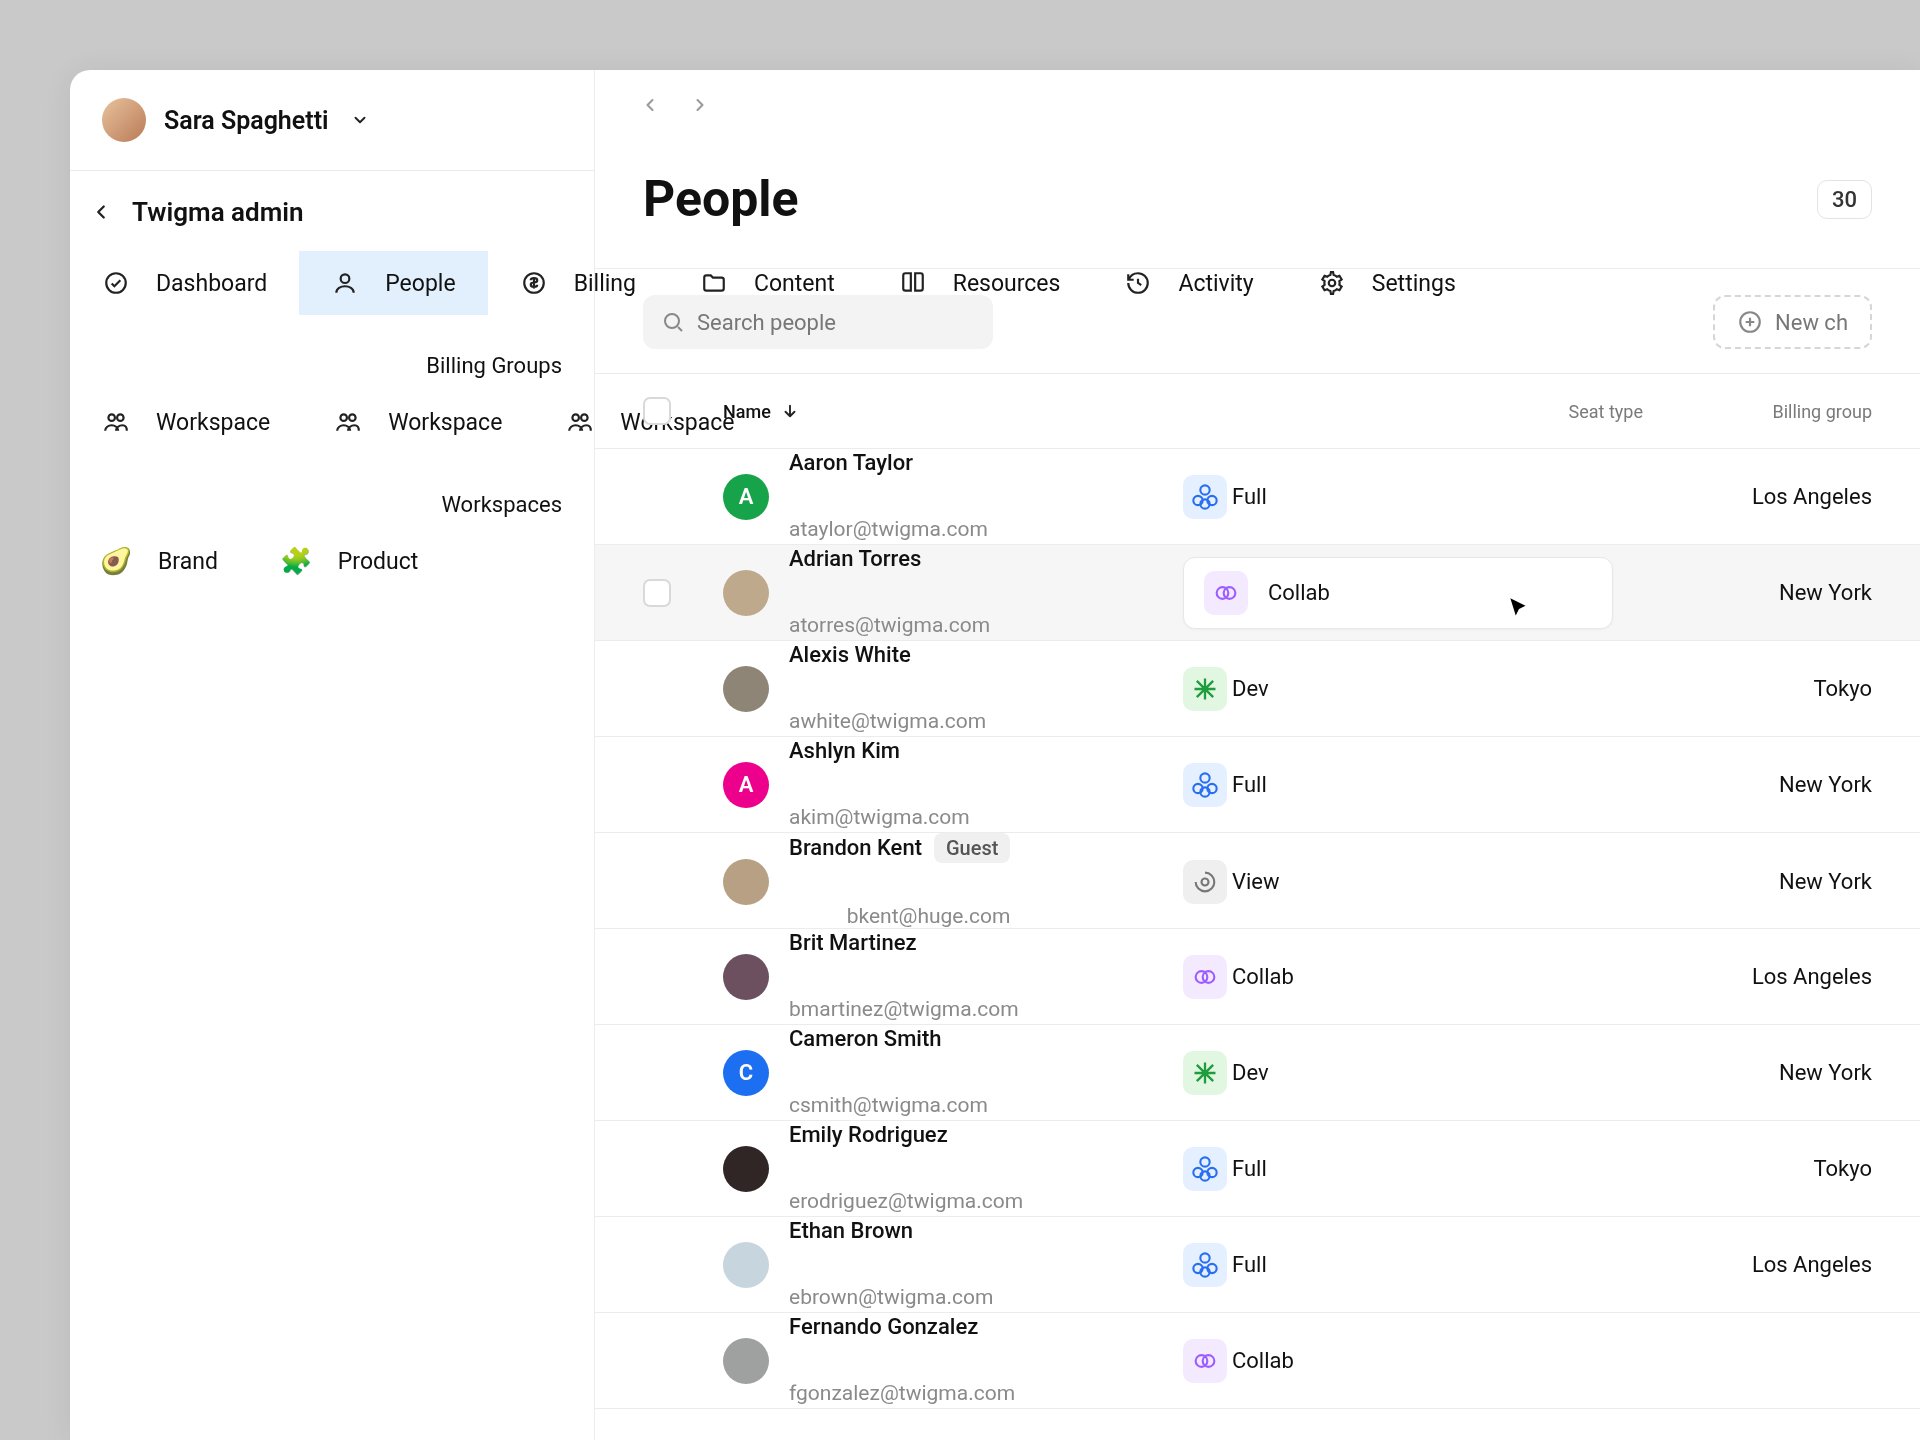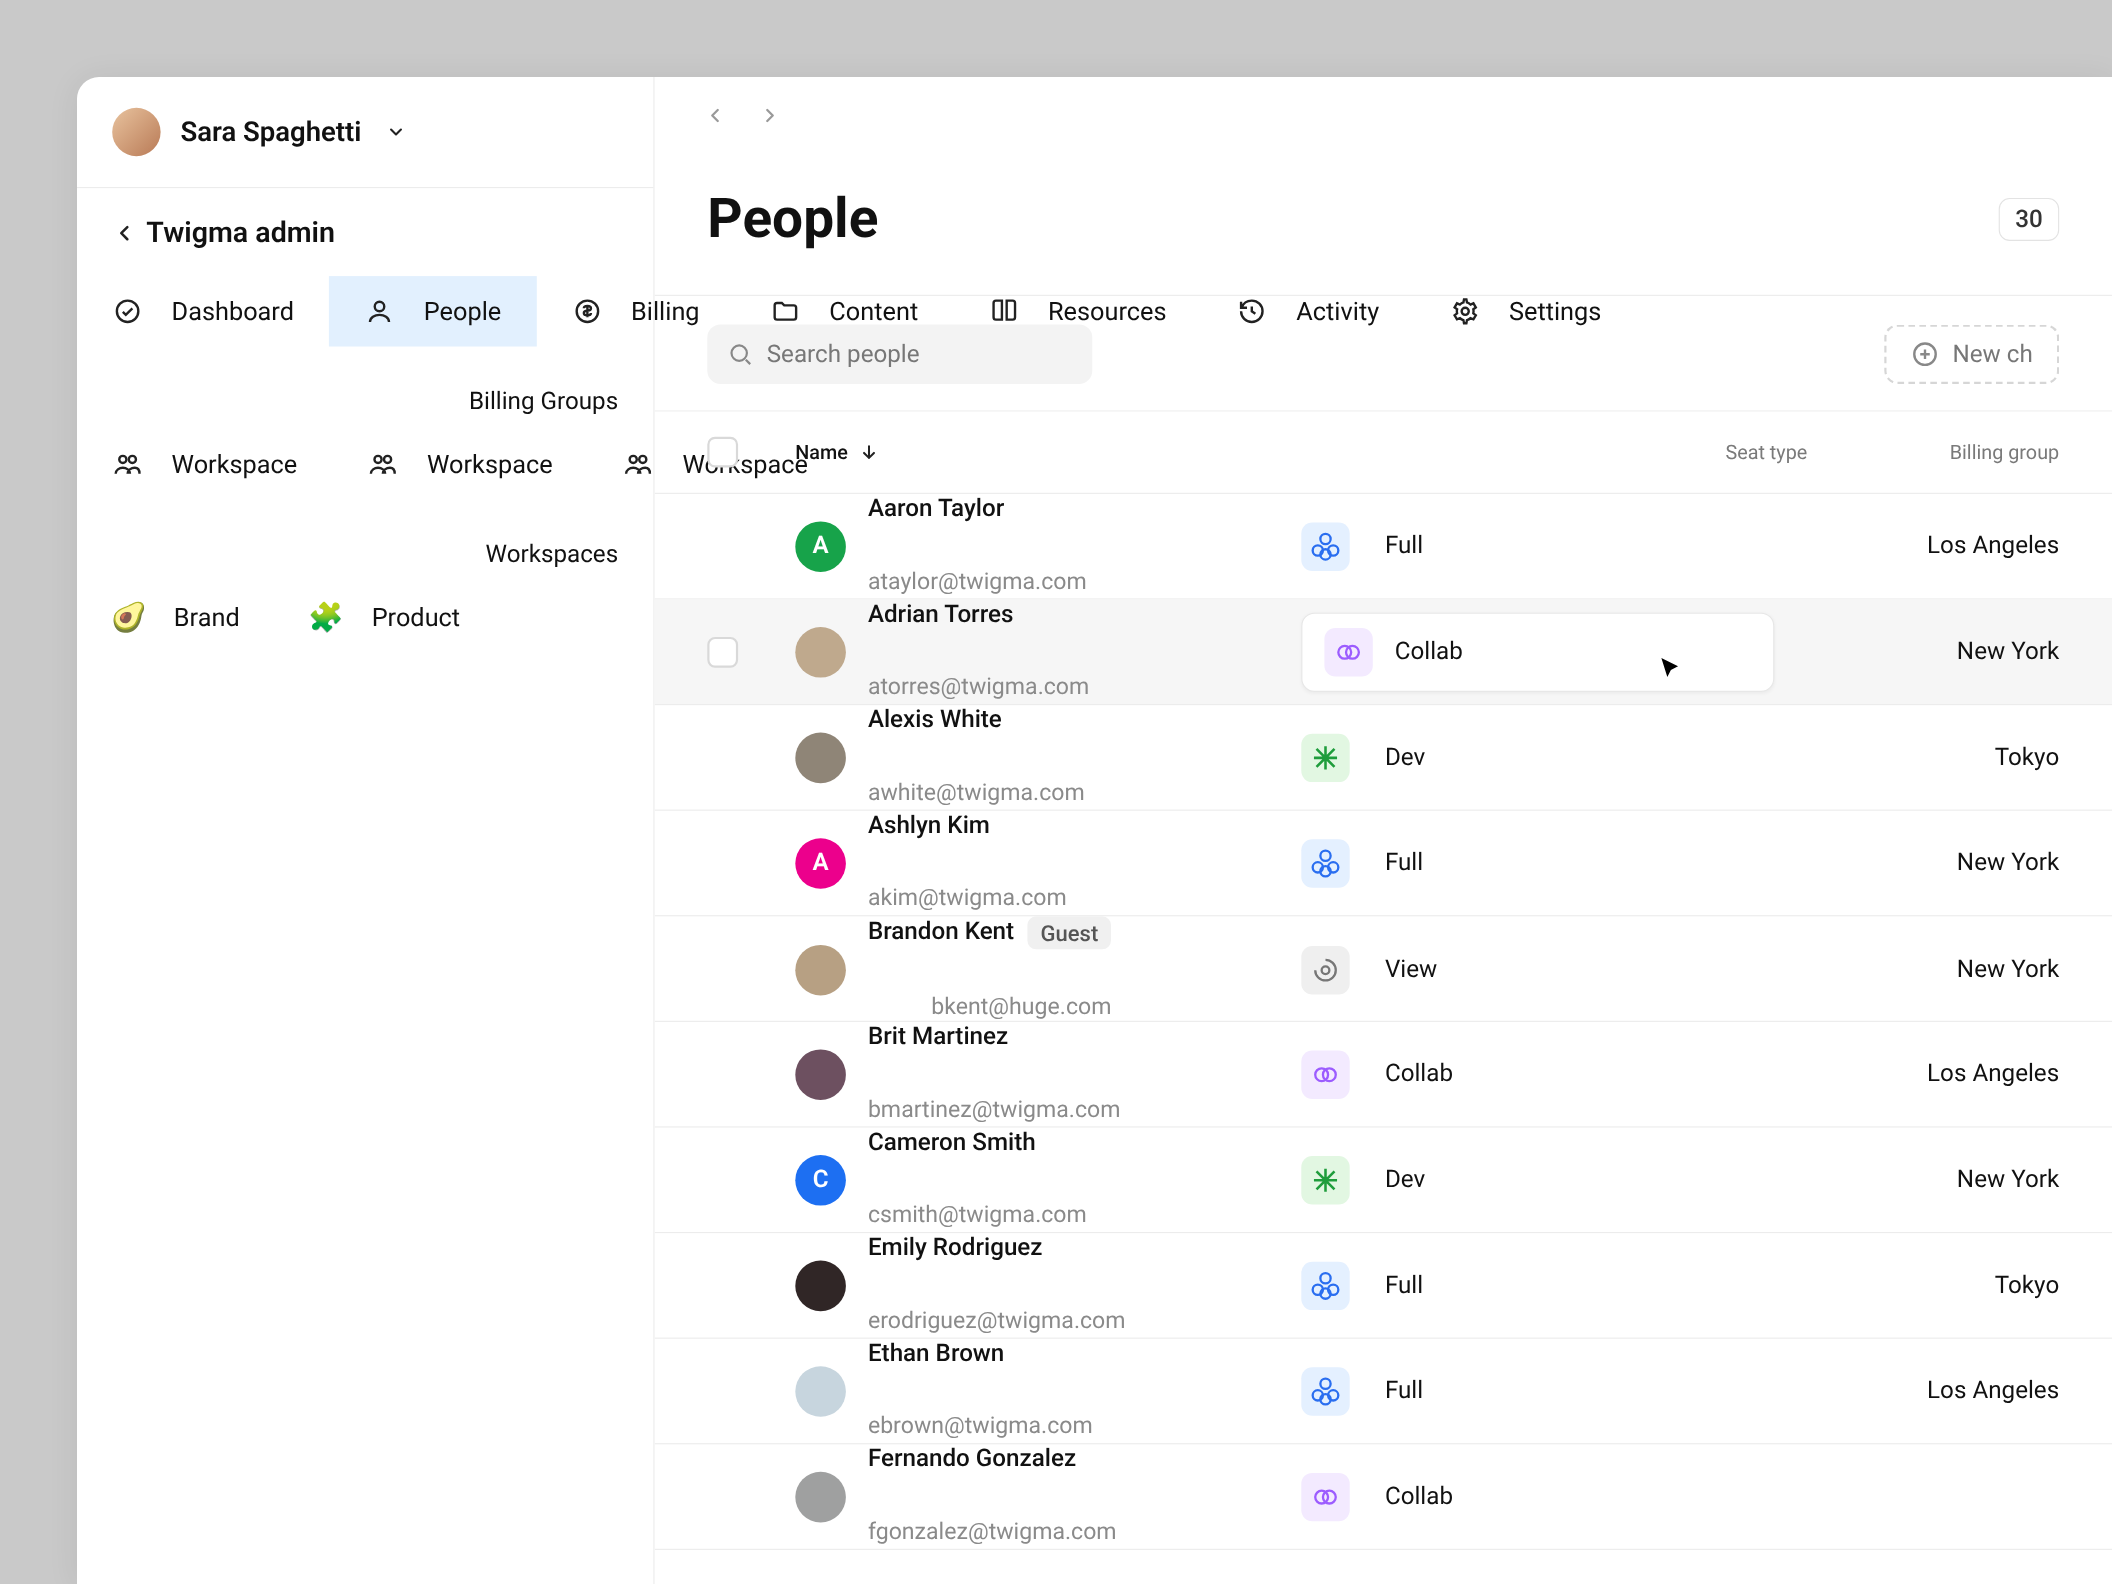--- a/index.html
+++ b/index.html
@@ -48,22 +48,22 @@
     background-size: cover;
   }
   .user-name {
     font-size: 25px;
     font-weight: 600;
   }
   .chev-down { margin-left: 4px; }
   .sec-title-row {
     display: flex;
     align-items: center;
-    gap: 9px;
-    padding: 26px 32px 24px 32px;
+    gap: 20px;
+    padding: 26px 32px 24px 20px;
     cursor: pointer;
   }
   .sec-title {
     font-size: 26px;
     font-weight: 600;
   }
   .nav {
     display: flex;
     flex-direction: row;
     padding-bottom: 20px;
@@ -168,21 +168,21 @@
     width:46px;height:46px;border-radius:50%;flex:none;
     display:flex;align-items:center;justify-content:center;color:#fff;font-weight:600;font-size:22px;
   }
   .pname { font-size:22px;font-weight:500;line-height:1.2;}
   .pemail { font-size:21px;color:#8a8a8a;line-height:1.3;margin-top:40px;}
   .pnamewrap { display:flex;align-items:center;gap:12px;flex-wrap:wrap;}
   .guest-badge {
     background:#f0f0f0;border-radius:8px;padding:3px 12px;font-size:20px;color:#555;font-weight:500;
   }
   .seat-cell {
-    display:flex;align-items:center;gap:32px;
+    display:flex;align-items:center;gap:5px;
   }
   .seat-icon {
     width:44px;height:44px;border-radius:10px;display:flex;align-items:center;justify-content:center;flex:none;
   }
   .seat-full   { background:#e4f0ff; }
   .seat-collab { background:#f3eaff; }
   .seat-dev    { background:#e2f7e2; }
   .seat-view   { background:#efefef; }
   .bg-cell { font-size:22px; }
 

